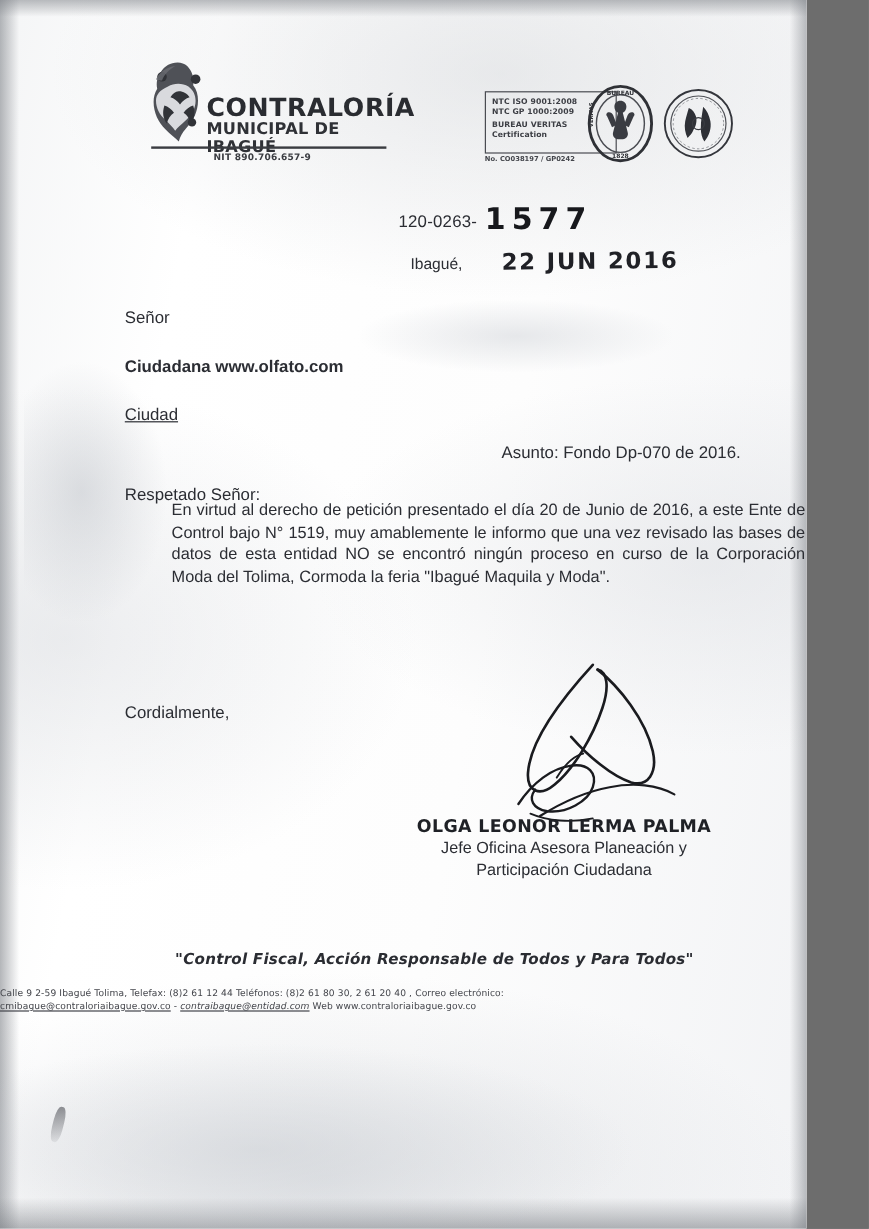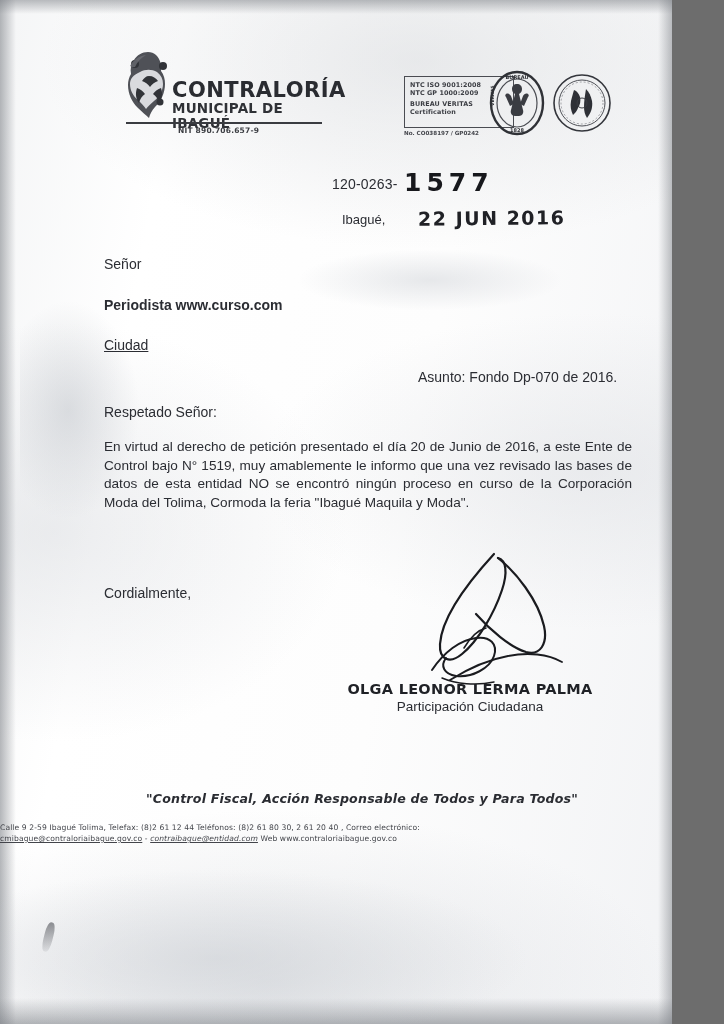--- a/index.html
+++ b/index.html
@@ -239,21 +239,21 @@
   }
   .para {
     position: absolute;
     left: 104px;
     width: 528px;
     font-size: 13.6px;
     line-height: 18.5px;
     color: #2b2d33;
     text-align: justify;
   }
-  .para-1 { top: 438px; }
+  .para-1 { top: 416px; margin-left: 39px; }
   .para-2 { top: 521px; }
   .closing {
     position: absolute;
     left: 104px;
     top: 585px;
     font-size: 14px;
     color: #2b2d33;
   }
 
   
@@ -395,21 +395,21 @@
     </div>
   </div>
 
   <div class="refline">120-0263-</div>
   <div class="stamp-num">1577</div>
   <div class="cityline">Ibagué,</div>
   <div class="stamp-date">22 JUN 2016</div>
 
   <div class="addressee">
     <div class="addr-line">Señor</div>
-    <div class="addr-line bold gap1">Periodista www.curso.com</div>
+    <div class="addr-line bold gap1">Ciudadana www.olfato.com</div>
     <div class="addr-line gap2">Ciudad</div>
   </div>
 
   <div class="subject">Asunto: Fondo Dp-070 de 2016.</div>
 
   <div class="salutation">Respetado Señor:</div>
   <div class="para para-1">En virtud al derecho de petición presentado el día 20 de Junio de 2016,  a este Ente de Control bajo N° 1519, muy amablemente le informo que una vez revisado las bases de datos de esta entidad NO se encontró ningún proceso en curso de la Corporación Moda del Tolima, Cormoda la feria "Ibagué Maquila y Moda".</div>
   <div class="closing">Cordialmente,</div>
 
   <div class="signature-mark">
@@ -420,20 +420,21 @@
         <path d="M34 118 C46 100, 62 88, 78 86 C92 84, 100 92, 96 104 C92 116, 74 126, 58 124 C46 122, 42 114, 48 106" stroke-width="2"></path>
         <path d="M52 128 C68 118, 88 108, 110 104 C130 100, 150 102, 164 110" stroke-width="1.8"></path>
         <path d="M66 96 C72 86, 80 78, 88 76" stroke-width="1.6"></path>
         <path d="M44 126 C58 132, 78 134, 96 130" stroke-width="1.5"></path>
       </g>
     </svg>
   </div>
 
   <div class="sig-block">
     <div class="sig-name">OLGA LEONOR LERMA PALMA</div>
+    <div class="sig-role">Jefe Oficina Asesora Planeación y</div>
     <div class="sig-role">Participación Ciudadana</div>
   </div>
 
   <div class="slogan">"Control Fiscal, Acción Responsable de Todos y Para Todos"</div>
   <div class="footer-contact">
     <div>Calle 9  2-59 Ibagué Tolima, Telefax: (8)2 61  12  44 Teléfonos: (8)2 61  80  30,  2  61  20  40 , Correo electrónico:</div>
     <div>
       <span class="u">cmibague@contraloriaibague.gov.co</span>
       <span>-</span>
       <span class="ui">contraibague@entidad.com</span>

